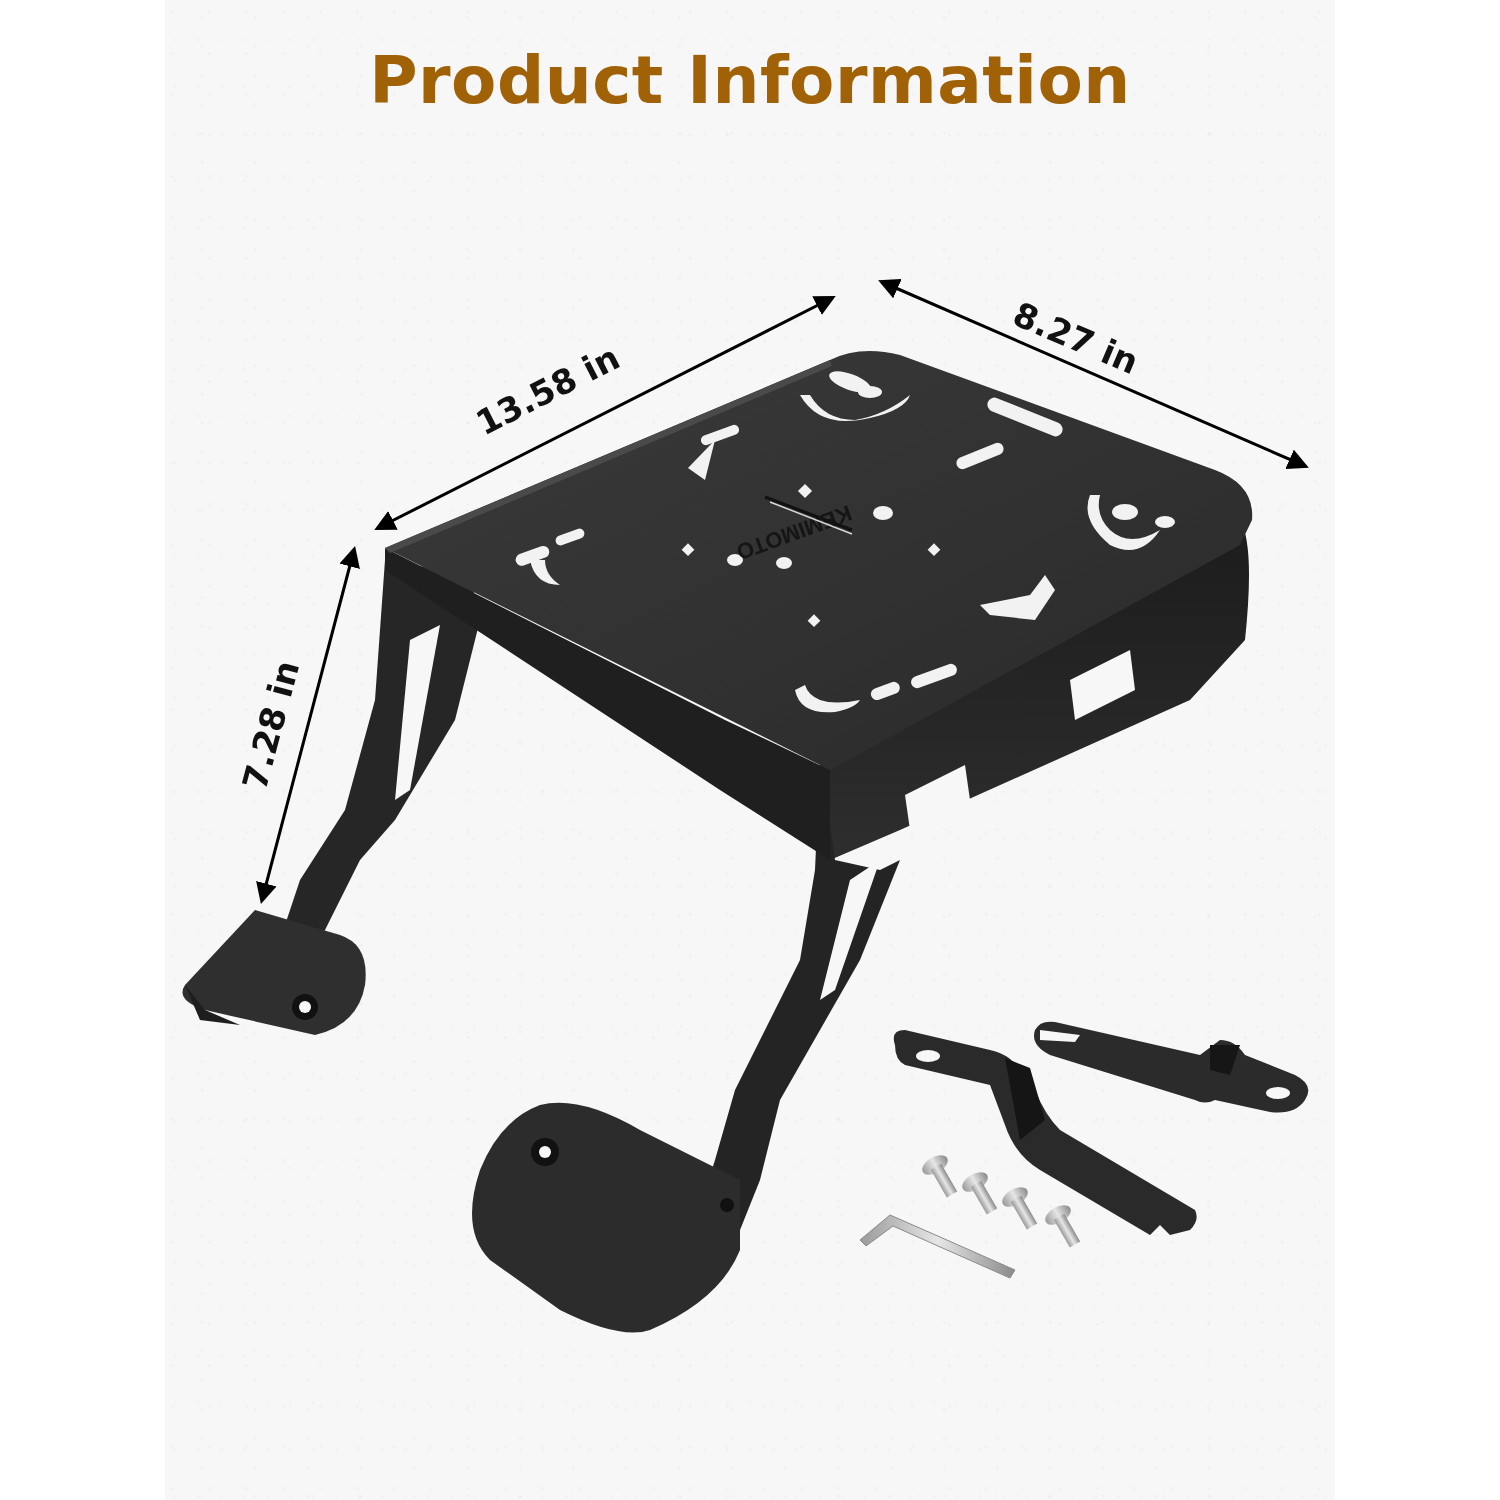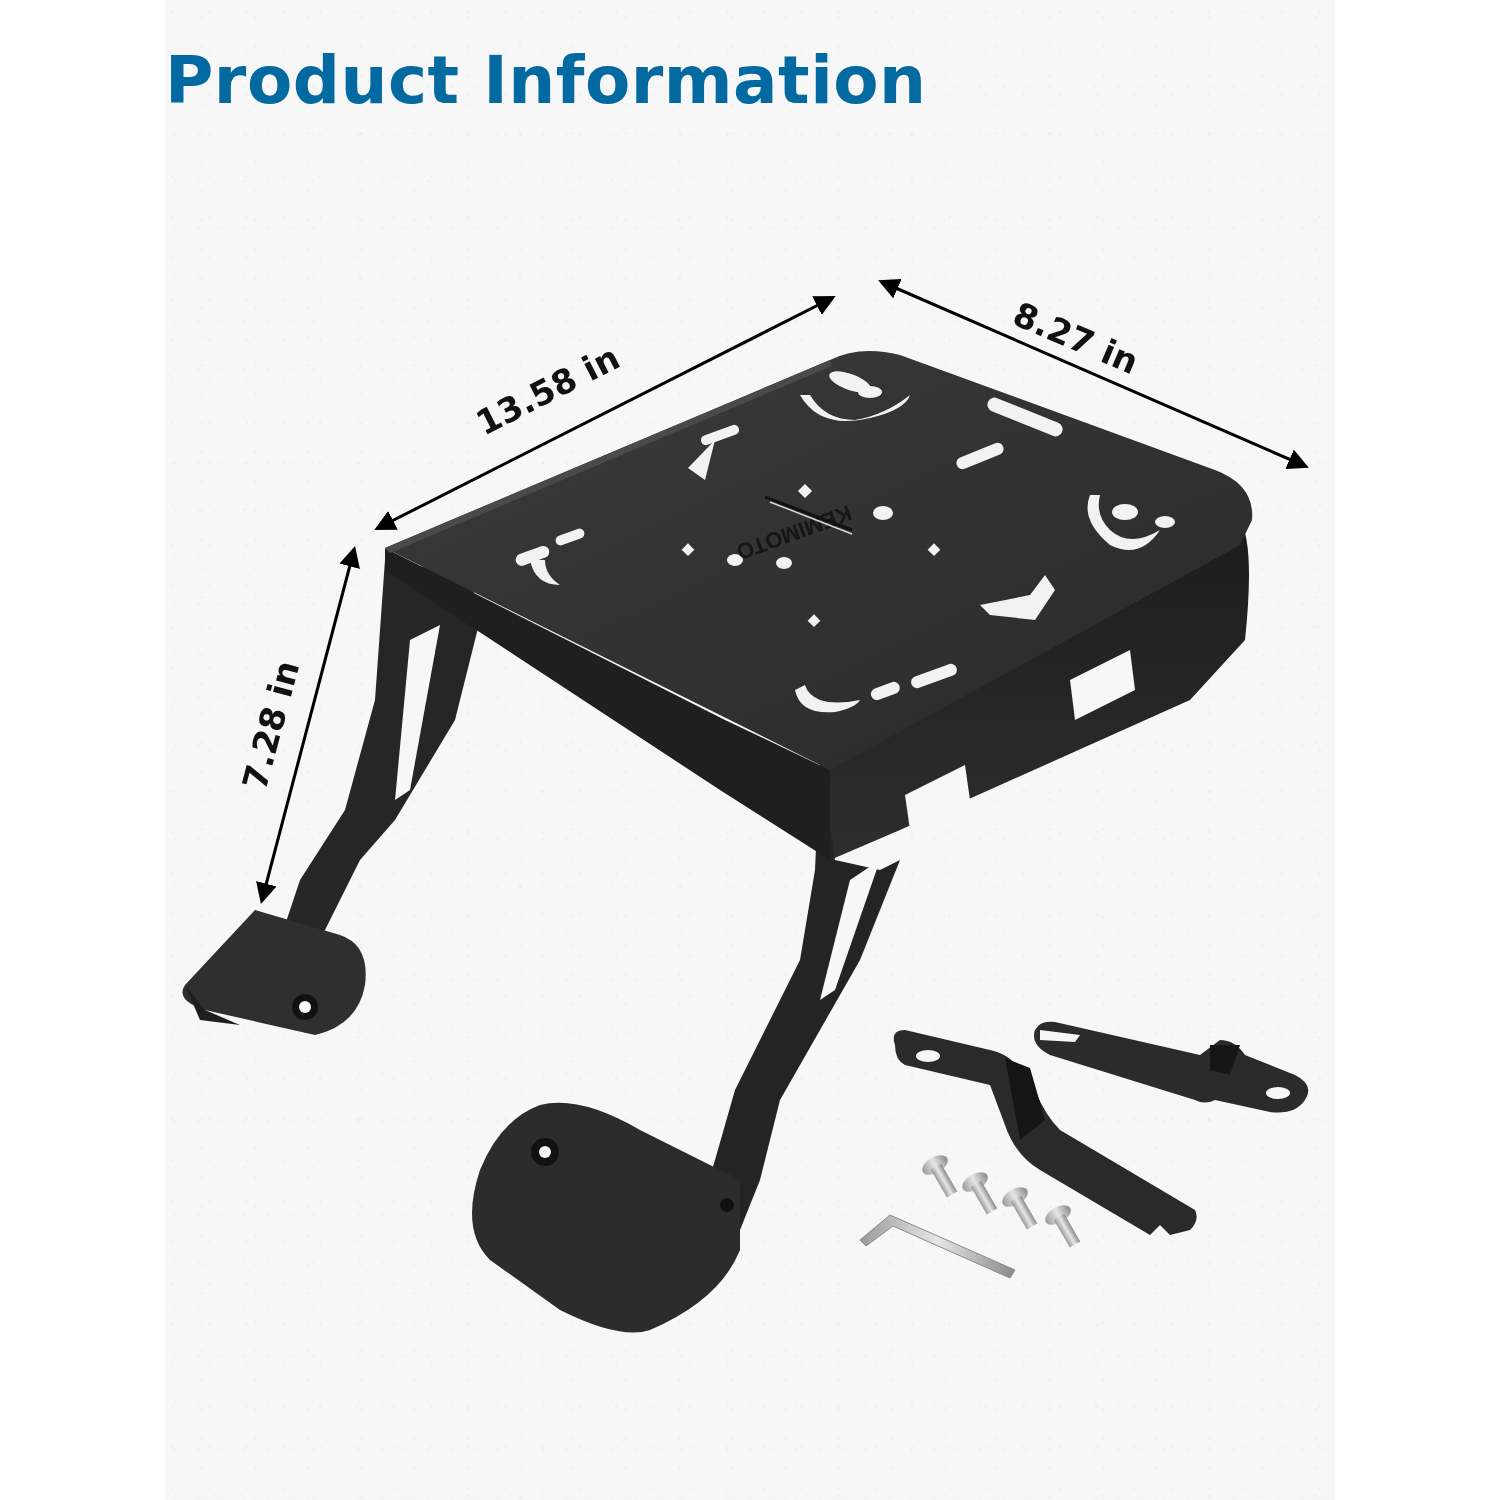--- a/index.html
+++ b/index.html
@@ -12,21 +12,21 @@
     position: absolute; left: 165px; top: 0; width: 1170px; height: 1500px;
     background-color: #f7f7f7;
     background-image:
       radial-gradient(circle at 20% 30%, rgba(0,0,0,0.025) 0 1px, transparent 2px),
       radial-gradient(circle at 70% 60%, rgba(0,0,0,0.025) 0 1px, transparent 2px),
       radial-gradient(circle at 45% 85%, rgba(0,0,0,0.02) 0 1px, transparent 2px);
     background-size: 37px 41px, 53px 29px, 23px 47px;
   }
   .title {
     position: absolute; left: 165px; width: 1170px; top: 42px;
-    text-align: left; font-size: 66px; font-weight: bold; color: #0369a1;
+    text-align: center; font-size: 66px; font-weight: bold; color: #a16207;
     letter-spacing: 0.5px; margin: 0;
   }
   svg.scene { position: absolute; left: 0; top: 0; }
   .dim-label {
     position: absolute; font-weight: bold; font-size: 34px; color: #111;
     white-space: nowrap; transform-origin: center center;
   }
 </style>
 </head>
 <body>

